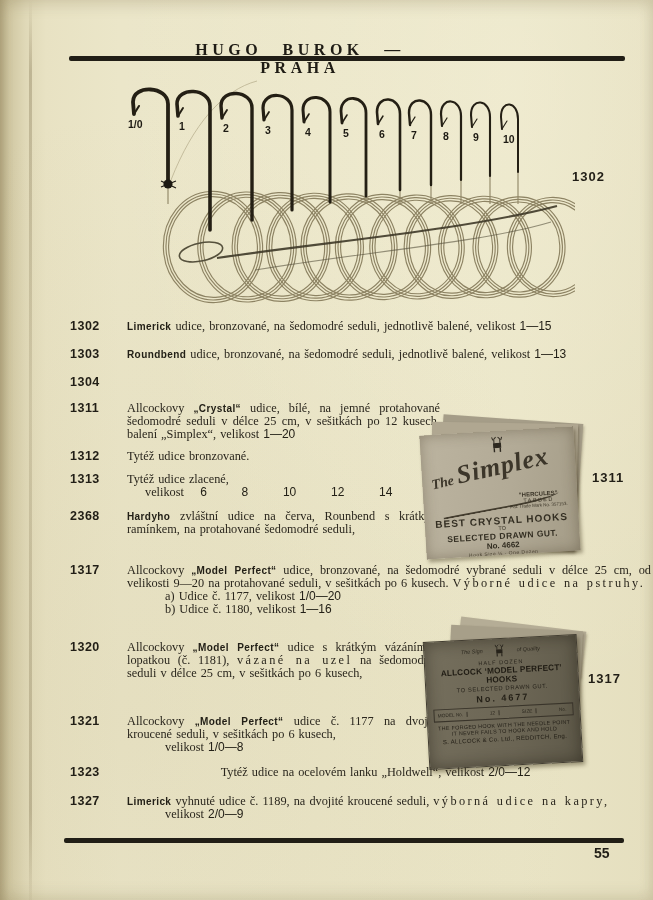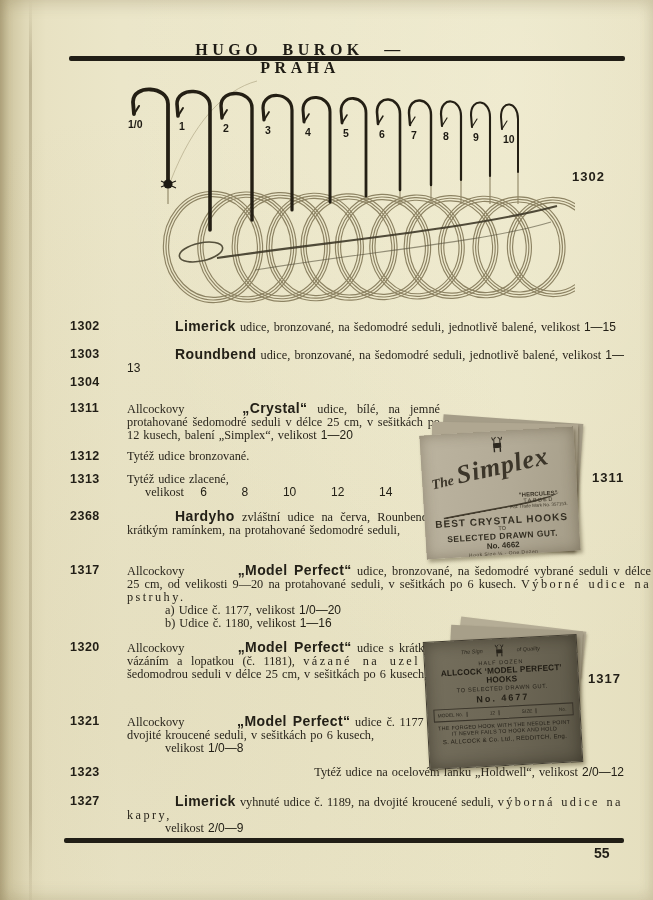--- a/index.html
+++ b/index.html
@@ -28,21 +28,21 @@
   .fl-1317{left:588px;top:671px;}
   svg.hooks{position:absolute;left:105px;top:80px;}
 
   .entry{position:absolute;left:70px;font-size:12.3px;line-height:13px;word-spacing:1px;}
   .entry .num{position:absolute;left:0;top:0;font-family:"Liberation Sans",sans-serif;
     font-weight:700;font-size:12.5px;letter-spacing:.5px;color:#211e16;}
   .entry .txt{margin:0 0 0 57px;text-align:justify;}
   .w-full{width:497px;}
   .w-xl{width:524px;}
   .w-nar{width:313px;}
-  .bn{font-family:"Liberation Sans",sans-serif;font-weight:700;font-size:14px;letter-spacing:.4px;color:#232017;margin-left:48px;}
+  .bn{font-family:"Liberation Sans",sans-serif;font-weight:700;font-size:10px;letter-spacing:.4px;color:#232017;}
   .bs{font-family:"Liberation Sans",sans-serif;font-weight:400;font-size:12px;color:#232017;}
   .ls{letter-spacing:2.4px;}
   .subline{margin-left:38px;text-align:left;}
   .pre{white-space:pre;}
 
   
   .packet{position:absolute;}
   .pk-simplex{left:421px;top:419px;width:168px;height:142px;}
   .pk-perfect{left:424px;top:624px;width:168px;height:146px;}
   .sheet{position:absolute;box-shadow:1px 2px 3px rgba(60,50,25,.35);}
@@ -258,21 +258,21 @@
   </div>
 
   <div class="entry" style="top:715px">
     <span class="num">1321</span>
     <p class="txt w-nar"><span>Allcockovy</span> <span class="bn">„Model Perfect“</span> <span>udice č. 1177 na dvojité kroucené seduli, v sešitkách po 6 kusech,</span>
       <span class="subline" style="display:block"><span>velikost</span> <span class="bs">1/0—8</span></span></p>
   </div>
 
   <div class="entry" style="top:766px">
     <span class="num">1323</span>
-    <p class="txt w-full" style="text-align:right"><span>Tytéž udice na ocelovém lanku „Holdwell“, velikost</span> <span class="bs">2/0—12</span></p>
+    <p class="txt w-full" style="text-align:center"><span>Tytéž udice na ocelovém lanku „Holdwell“, velikost</span> <span class="bs">2/0—12</span></p>
   </div>
 
   <div class="entry" style="top:795px">
     <span class="num">1327</span>
     <p class="txt w-xl" style="text-align:left"><span class="bn">Limerick</span> <span>vyhnuté udice č. 1189, na dvojité kroucené seduli,</span> <span class="ls">výborná udice na kapry,</span>
       <span class="subline" style="display:block"><span>velikost</span> <span class="bs">2/0—9</span></span></p>
   </div>
 
   <div class="packet pk-simplex">
     <div class="sheet s-back1"></div>

